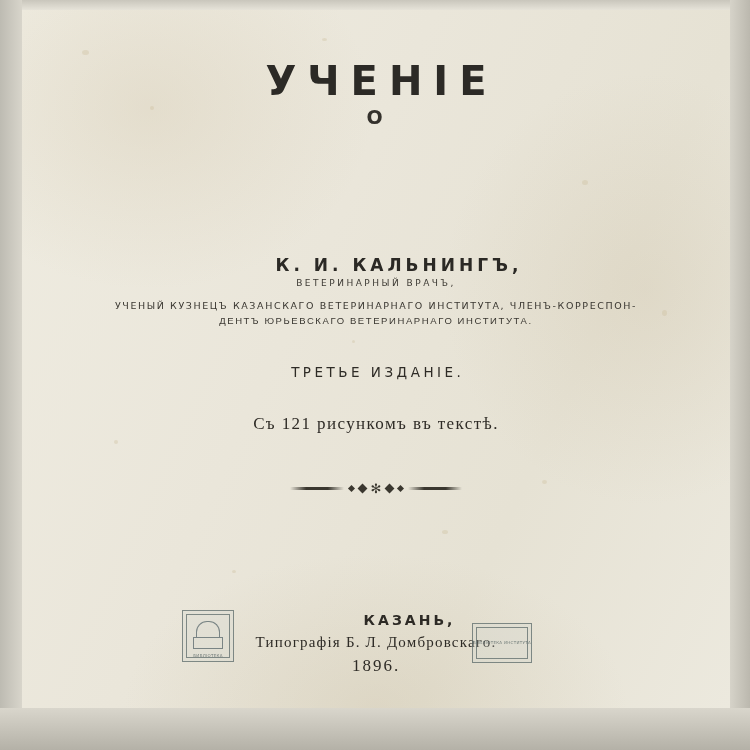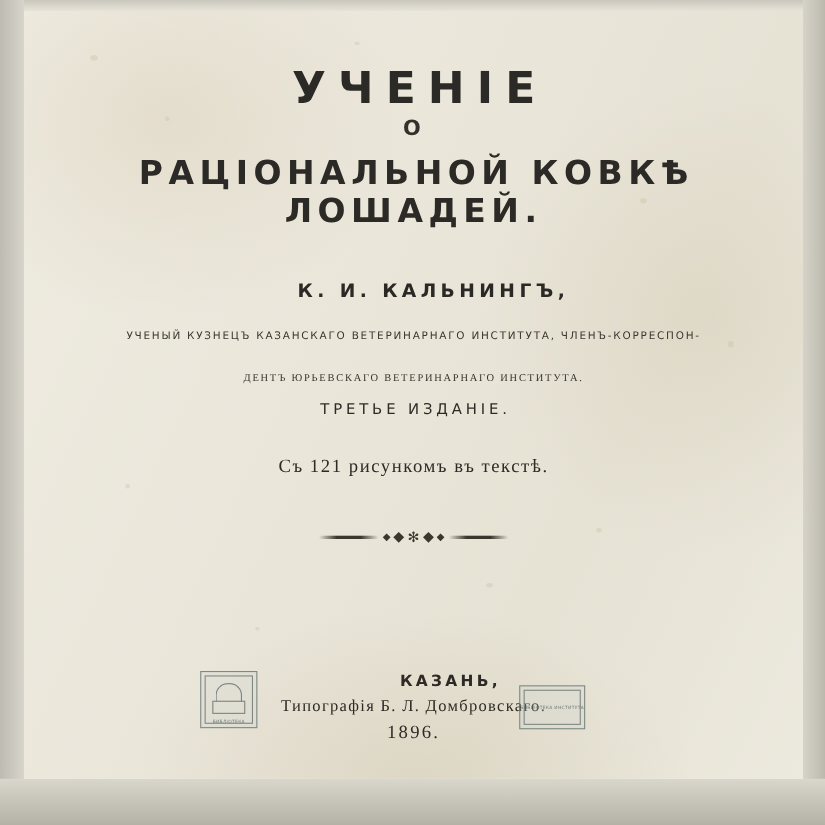--- a/index.html
+++ b/index.html
@@ -95,27 +95,28 @@
   #author-prefix {
     position: absolute;
     left: 0; top: 226px;
     font-family: "DejaVu Sans", sans-serif;
     font-size: 11px;
     letter-spacing: 4px;
     color: #3a3731;
   }
   #author-name {
     position: absolute;
-    left: 16px; top: 245px;
+    left: 0; top: 245px;
     font-family: "DejaVu Sans", sans-serif;
     font-size: 17px;
     letter-spacing: 4px;
     color: #2b2925;
     font-weight: 700;
     text-indent: 4px;
+    padding-left: 21px;
   }
   #author-role {
     position: absolute;
     left: 0; top: 268px;
     font-family: "DejaVu Sans", sans-serif;
     font-size: 9px;
     letter-spacing: 2.5px;
     color: #3c3933;
   }
   #author-affil-1 {
@@ -124,25 +125,24 @@
     font-family: "DejaVu Sans", sans-serif;
     font-size: 9.5px;
     letter-spacing: 1.6px;
     color: #3a3731;
     white-space: nowrap;
     text-align: center;
   }
   #author-affil-2 {
     position: absolute;
     left: 0; top: 305px;
-    font-family: Liberation Serif, serif;
+    font-family: Liberation Sans, sans-serif;
     font-size: 9.5px;
     letter-spacing: 1.6px;
     color: #3a3731;
-    margin-top: 24px;
   }
 
   #edition {
     position: absolute;
     left: 0; top: 354px;
     font-family: "DejaVu Sans", sans-serif;
     font-size: 13.5px;
     letter-spacing: 3.5px;
     color: #2e2b26;
     font-weight: 400;
@@ -292,25 +292,25 @@
     <div class="speck" style="left:92px;  top:430px; width:4px;  height:4px;"></div>
     <div class="speck" style="left:420px; top:520px; width:6px;  height:4px;"></div>
     <div class="speck" style="left:210px; top:560px; width:4px;  height:3px;"></div>
     <div class="speck" style="left:520px; top:470px; width:5px;  height:4px;"></div>
     <div class="speck" style="left:330px; top:330px; width:3px;  height:3px;"></div>
 
     <div class="centered" id="title-main">УЧЕНІЕ</div>
 
     <div class="centered" id="title-o">О</div>
 
-    <div class="centered" id="title-sub">РАЦІОНАЛЬНОЙ КОВКѢ ЛОШАДЕЙ.</div>
 
 
     <div class="centered" id="author-name">К. И. КАЛЬНИНГЪ,</div>
 
+    <div class="centered" id="author-role">ВЕТЕРИНАРНЫЙ ВРАЧЪ,</div>
 
     <div class="centered" id="author-affil-1">УЧЕНЫЙ КУЗНЕЦЪ КАЗАНСКАГО ВЕТЕРИНАРНАГО ИНСТИТУТА, ЧЛЕНЪ-КОРРЕСПОН-</div>
 
     <div class="centered" id="author-affil-2">ДЕНТЪ ЮРЬЕВСКАГО ВЕТЕРИНАРНАГО ИНСТИТУТА.</div>
 
     <div class="centered" id="edition">ТРЕТЬЕ ИЗДАНІЕ.</div>
 
     <div class="centered" id="figures-note">Съ 121 рисункомъ въ текстѣ.</div>
 
     <div id="ornament">

